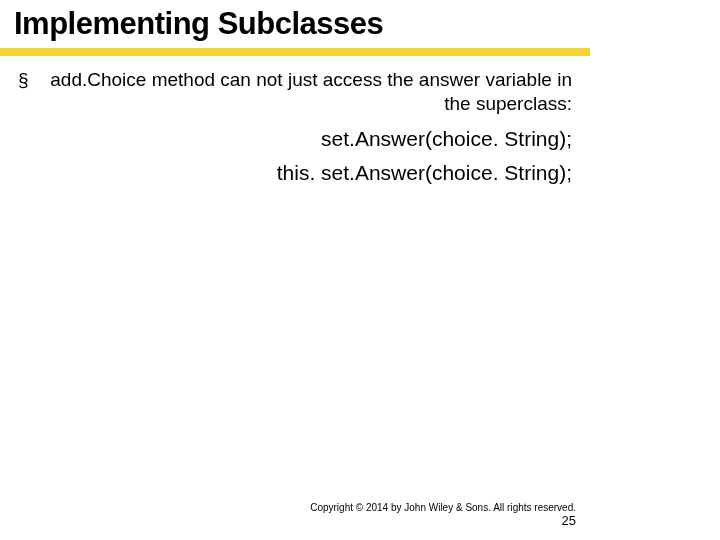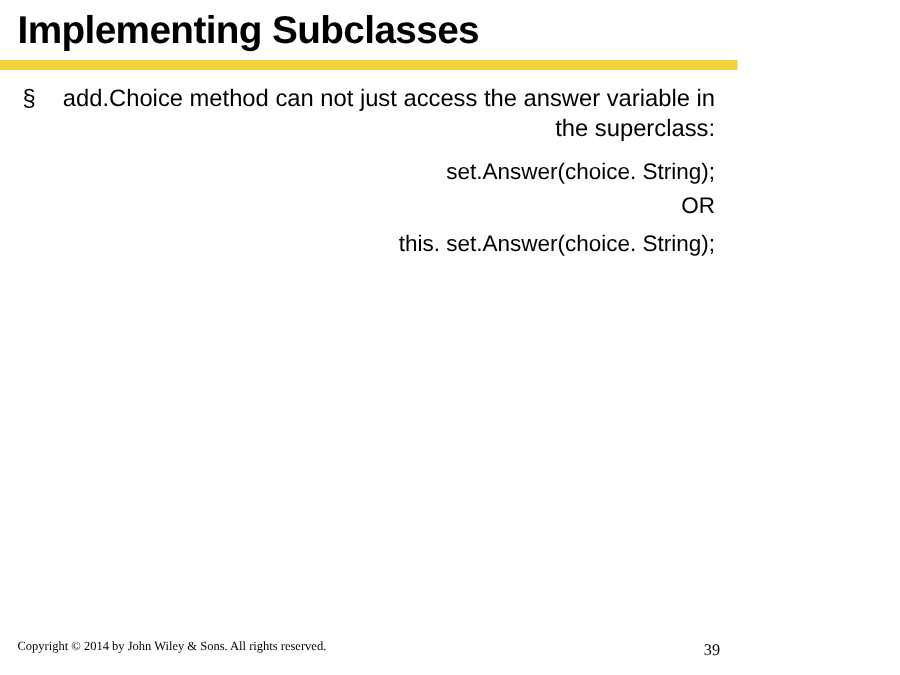--- a/index.html
+++ b/index.html
@@ -4,46 +4,45 @@
 <style>
   * { margin: 0; padding: 0; box-sizing: border-box; }
   html, body { width: 720px; height: 540px; font-family: Verdana, Geneva, sans-serif; background: #fff; color: #000; }
   .slide { width: 590px; height: 540px; position: relative; padding: 0; }
   .title { font-family: "Trebuchet MS", "Arial Black", sans-serif; font-weight: 700; font-size: 31px; letter-spacing: -0.5px; padding: 6px 14px 6px 14px; }
   .underline { height: 8px; background: #f2d33a; margin: 0 0 12px 0; }
   .content { padding: 0 18px 0 18px; text-align: right; }
   ul.bullets { list-style: none; }
   ul.bullets li { position: relative; padding-left: 22px; margin-bottom: 2px; font-size: 19px; line-height: 1.28; font-family: Verdana, Geneva, sans-serif; }
   ul.bullets li::before { content: "§"; position: absolute; left: 0; top: 0; font-size: 19px; }
-  .code-block { padding-left: 28px; margin-top: 10px; font-size: 18px; font-family: Arial, Helvetica, sans-serif; }
+  .code-block { padding-left: 28px; margin-top: 10px; font-size: 21px; font-family: Arial, Helvetica, sans-serif; }
   .code-line { margin-bottom: 4px; }
   .or-line { font-size: 18px; padding-left: 28px; margin: 6px 0 6px 0; font-family: Verdana, Geneva, sans-serif; }
-  .footer { position: absolute; bottom: 12px; left: 14px; right: 14px; display: flex; justify-content: space-between; font-size: 10px; font-family: Liberation Serif, serif; }
+  .footer { position: absolute; bottom: 12px; left: 14px; right: 14px; display: flex; justify-content: space-between; align-items: flex-end; font-size: 10px; font-family: Liberation Sans, sans-serif; flex-direction: column; }
   .page-num { font-size: 13px; }
 </style>
 </head>
 <body>
 
 <div class="slide">
   <h1 class="title">Implementing Subclasses</h1>
   <div class="underline"></div>
 
   <div class="content">
     <ul class="bullets">
       <li>add.Choice method can not just access the answer variable in the superclass:</li>
     </ul>
 
     <div class="code-block">
       <div class="code-line">set.Answer(choice. String);</div>
     </div>
 
-    <div class="or-line">OR</div>
 
     <div class="code-block">
       <div class="code-line">this. set.Answer(choice. String);</div>
     </div>
   </div>
 
   <div class="footer">
     <span>Copyright © 2014 by John Wiley &amp; Sons. All rights reserved.</span>
-    <span class="page-num">39</span>
+    <span class="page-num">25</span>
   </div>
 </div>
 
 </body></html>

